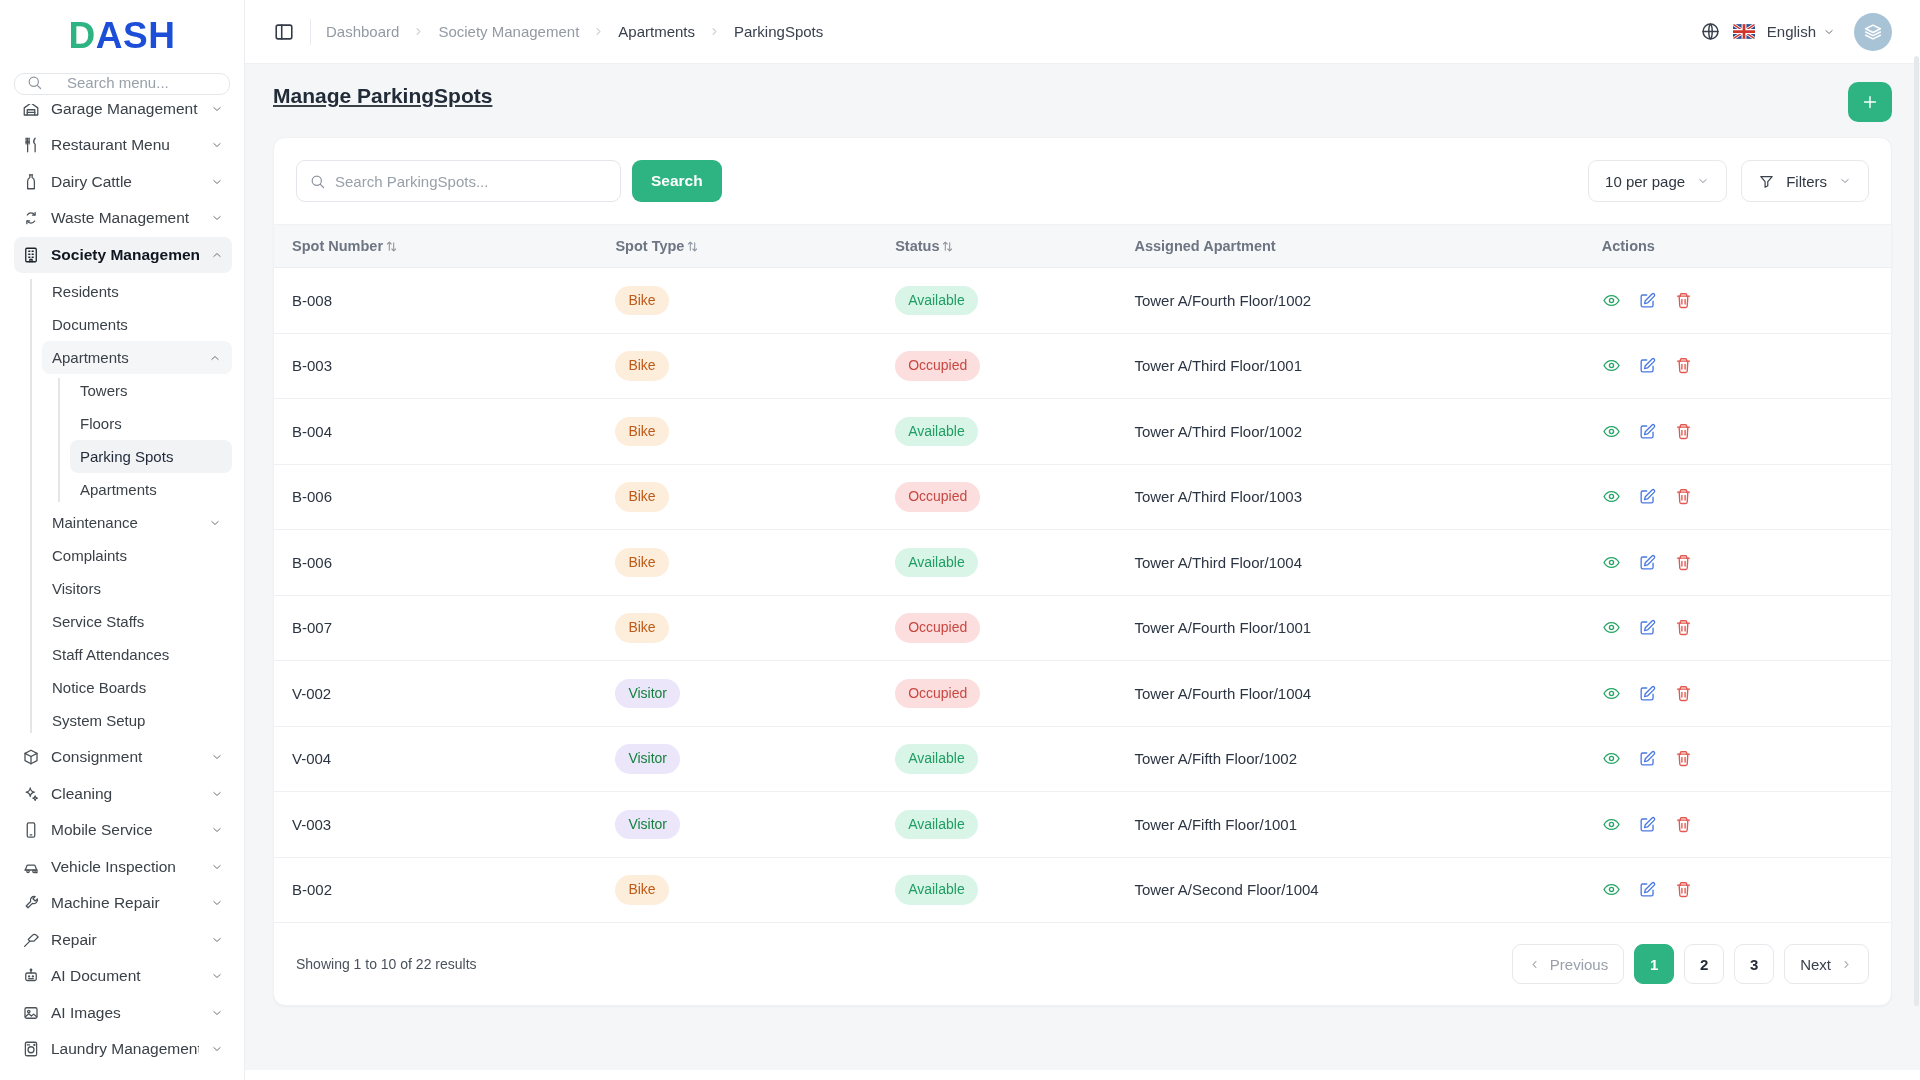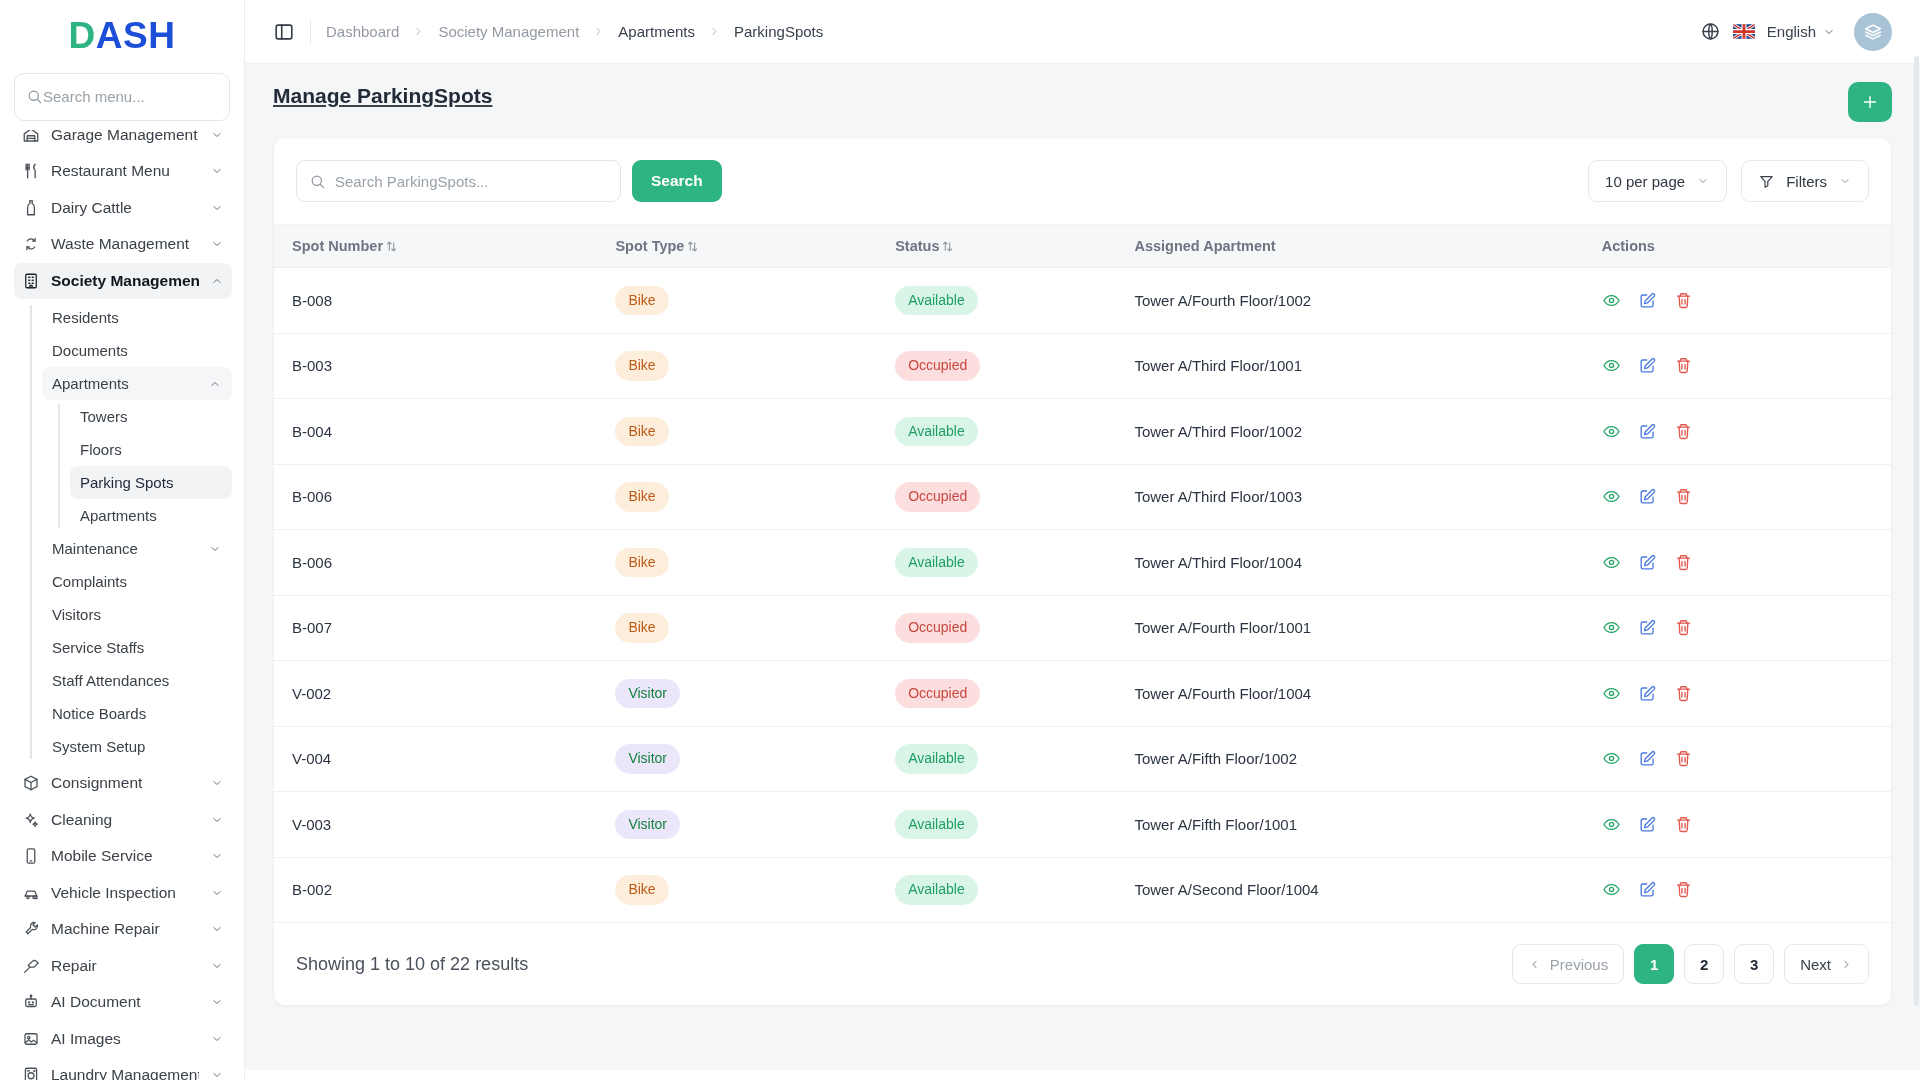--- a/index.html
+++ b/index.html
@@ -5,21 +5,21 @@
   * { box-sizing: border-box; margin: 0; padding: 0; }
   html,body { width:1920px; height:1080px; overflow:hidden; }
   body { font-family:"Liberation Sans", sans-serif; background:#fff; display:flex; color:#3a4148; }
 
   
   .sidebar { width:245px; min-width:245px; height:1080px; background:#fff; border-right:1px solid #ebedf0; display:flex; flex-direction:column; }
   .logo { padding:16px 0 8px; text-align:center; font-size:37px; font-weight:800; letter-spacing:.5px; line-height:1.1; }
   .logo .d { color:#2eb482; }
   .logo .rest { color:#1d4ed8;text-align:right; }
   .side-search { margin:8px 14px 0; position:relative; z-index:2; background:#fff; padding-bottom:9px; }
-  .side-search .box { height:48px; border:1px solid #e4e7ea; border-radius:10px; display:flex; align-items:center; gap:0; padding:0 11px; background:#fff; }
+  .side-search .box { height:22px; border:1px solid #e4e7ea; border-radius:10px; display:flex; align-items:flex-start; gap:24px; padding:0 11px; background:#fff; }
   .side-search .ic { width:17px; height:17px; color:#8d959e; flex:0 0 auto; display:flex; }
   .side-search input { border:none; outline:none; flex:1; font-size:15px; font-family:inherit; color:#424a55; background:transparent; min-width:0; }
   .side-search input::placeholder { color:#98a0a9; }
   .menu { flex:1; overflow:hidden; padding:0 12px 0 14px; margin-top:-13px; }
   .mi0 { height:36.5px; display:flex; align-items:center; gap:11px; padding:0 8px; font-size:15.5px; color:#3a4148; border-radius:8px; cursor:pointer; }
   .mi0 .ic { width:18px; height:18px; color:#4a5158; display:flex; flex:0 0 auto; }
   .mi0 .lbl { flex:1; white-space:nowrap; overflow:hidden; }
   .chev { width:14px; height:14px; color:#6c737b; display:flex; flex:0 0 auto; }
   .mi0.active { background:#f1f3f5; font-weight:700; color:#10161f; }
   .mi0.active .ic { color:#1c232c; }
@@ -79,21 +79,21 @@
   .badge.available { background:#d9f5e7; color:#1f9e63; }
   .badge.occupied { background:#fbdedd; color:#c84742; }
   .actions { display:flex; gap:17px; padding-left:18px; }
   .act { width:19px; height:19px; border:none; background:none; padding:0; cursor:pointer; display:flex; }
   .act.view { color:#27a567; }
   .act.edit { color:#4a7adf; }
   .act.del { color:#e2574f; }
   .act svg { width:100%; height:100%; }
 
   .tfoot { display:flex; align-items:center; padding:21px 22px; }
-  .summary { font-size:18px; color:#49515c; }
+  .summary { font-size:14px; color:#49515c; }
   .pager { margin-left:auto; display:flex; align-items:center; gap:10px; }
   .pg-btn { height:40px; border:1px solid #e6e8ec; background:#fff; border-radius:9px; display:flex; align-items:center; gap:9px; padding:0 15px; font-size:15px; font-family:inherit; color:#39414d; cursor:pointer; }
   .pg-btn .chev { width:13px; height:13px; }
   .pg-btn.prev { color:#99a0aa; }
   .pg-num { width:40px; height:40px; border:1px solid #e6e8ec; background:#fff; border-radius:9px; display:flex; align-items:center; justify-content:center; font-size:15px; font-weight:600; color:#242c38; cursor:pointer; }
   .pg-num.active { background:#2eb482; border-color:#2eb482; color:#fff; }
 
   .scroll-rail { position:fixed; right:1px; top:56px; width:5px; height:950px; background:#e6e9ec; border-radius:3px; }
 
   .ic svg, .chev svg, .tb-toggle svg, .globe svg, .crumb-sep svg, .sort-ic svg { width:100%; height:100%; }

